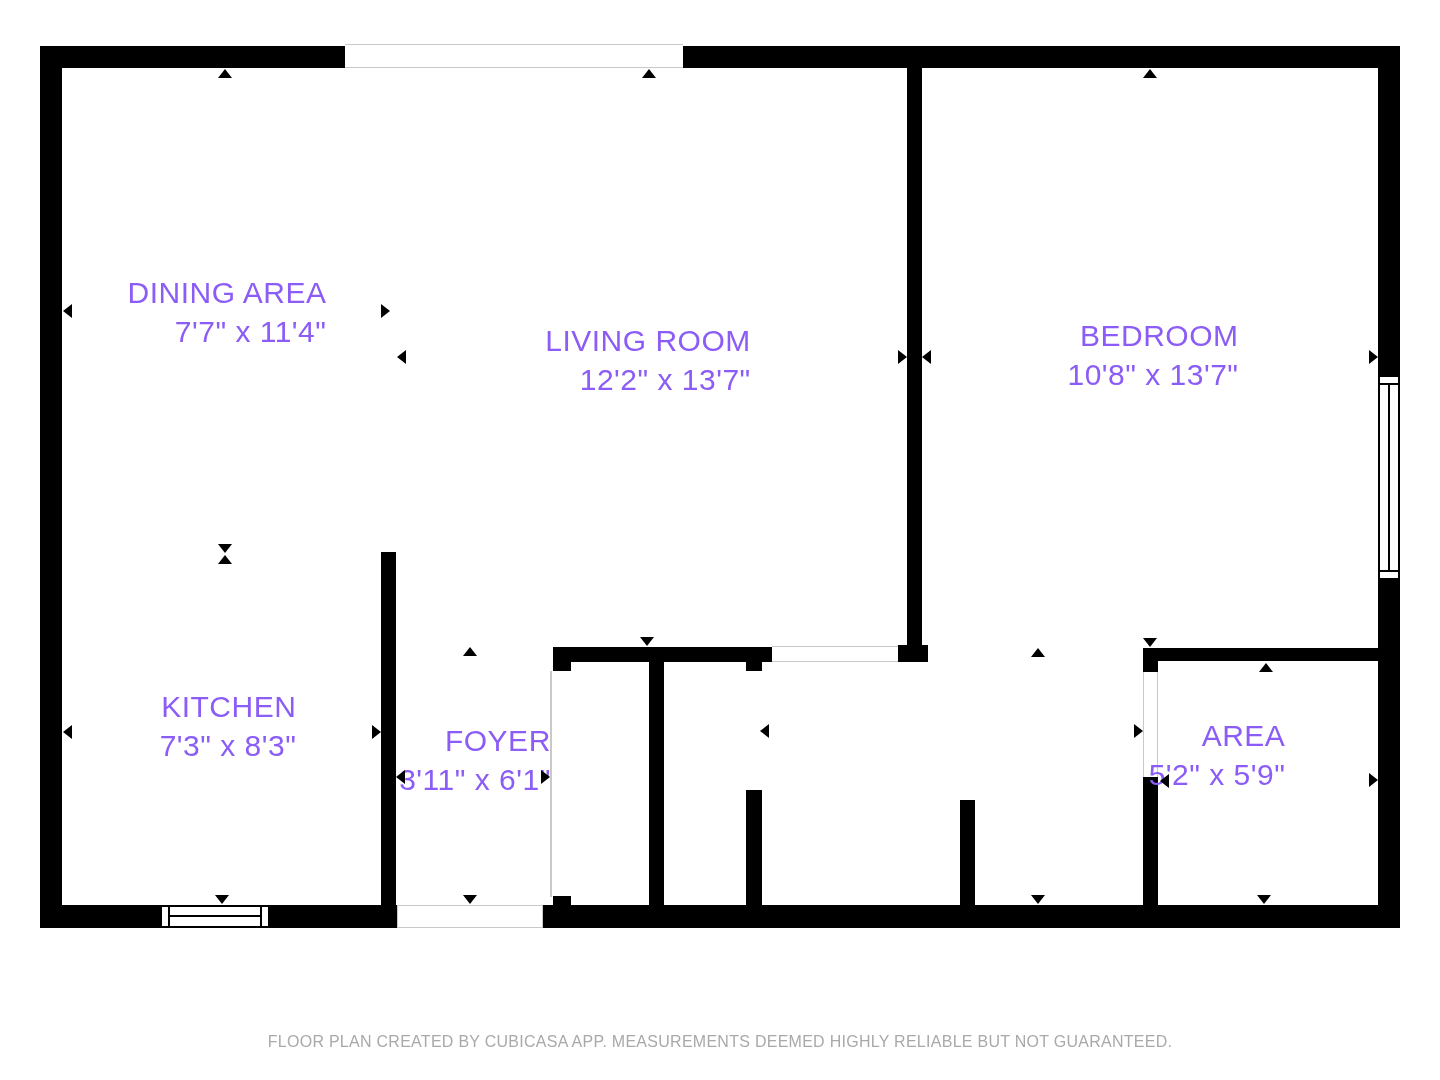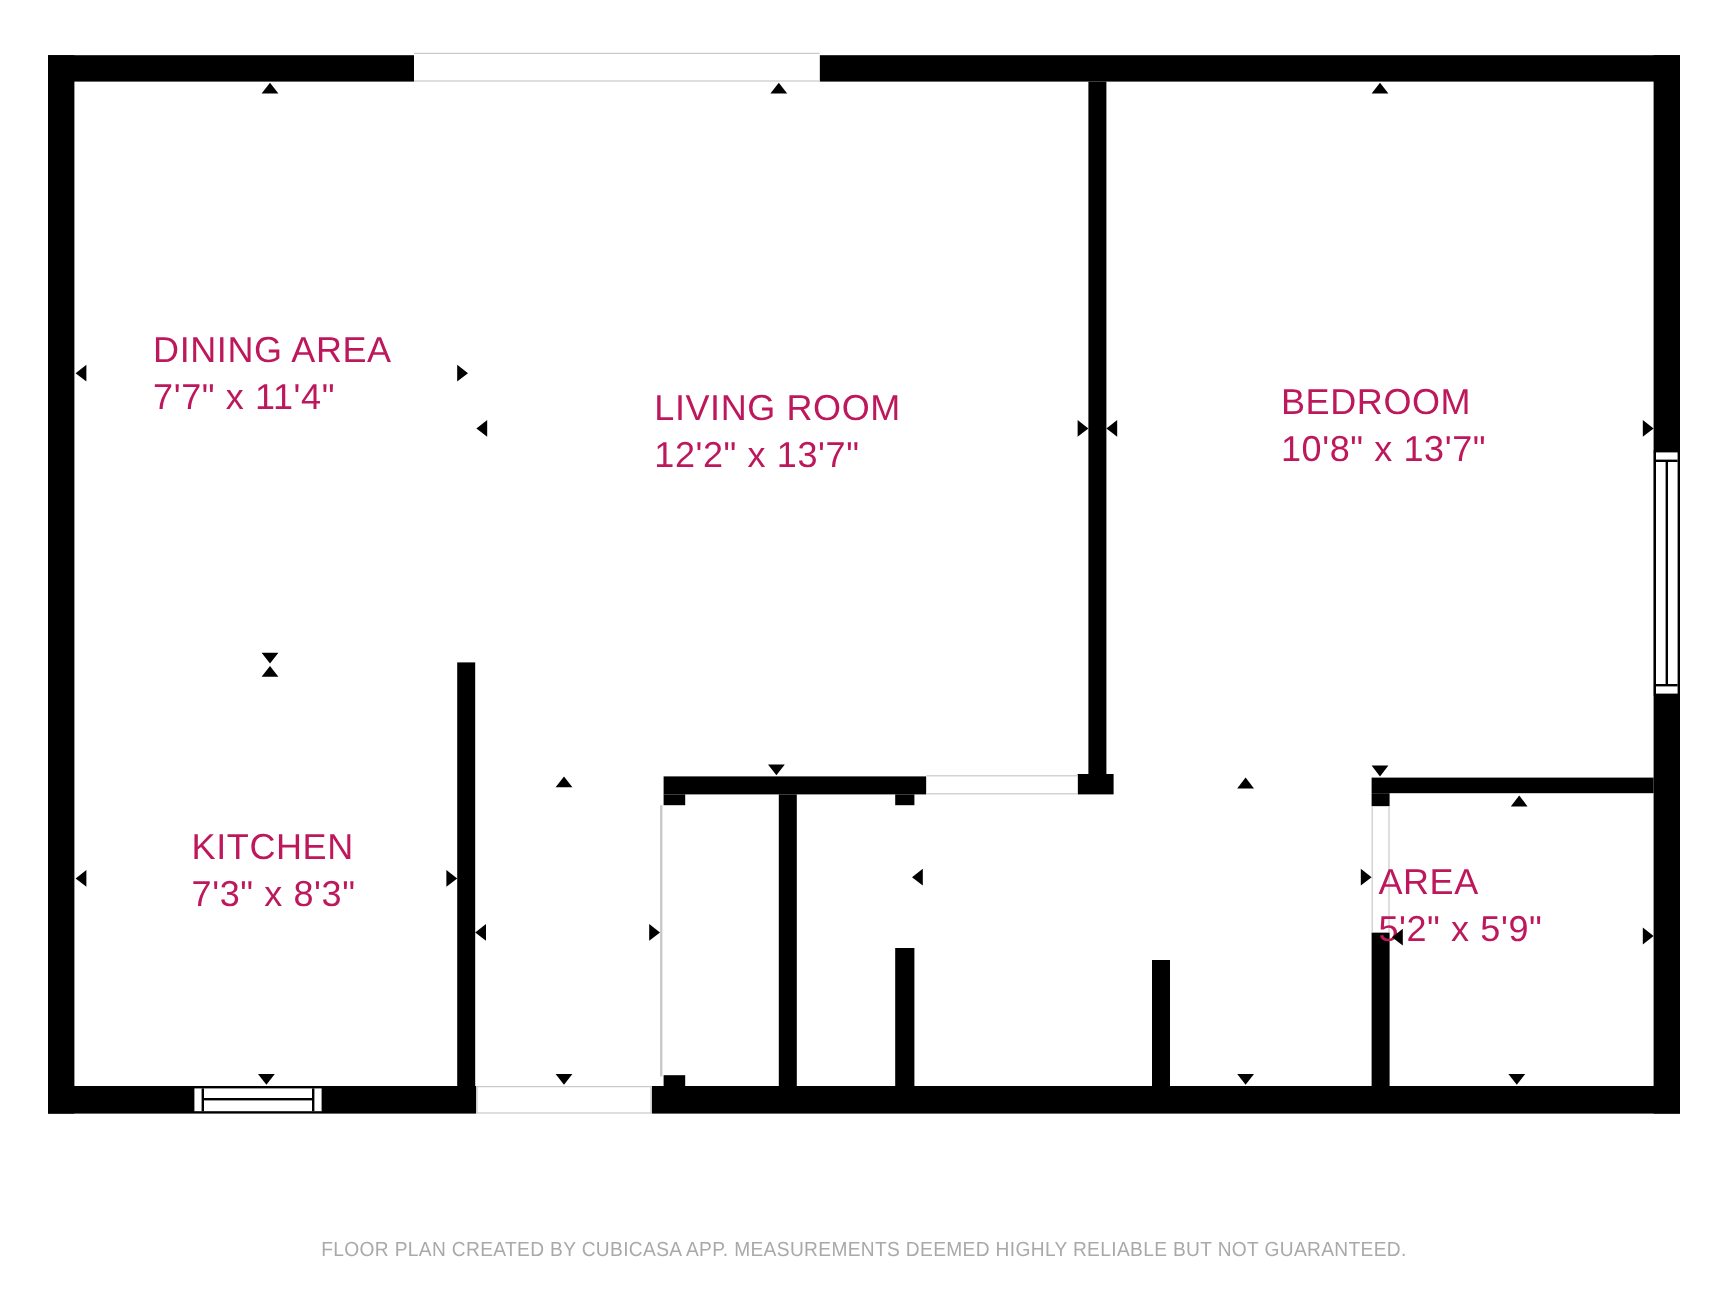--- a/index.html
+++ b/index.html
@@ -9,22 +9,22 @@
   .opening{position:absolute;background:#ffffff;box-sizing:border-box;}
   .opening.h{border-top:1px solid #c9c9c9;border-bottom:1px solid #c9c9c9;}
   .opening.v{border-left:1px solid #c9c9c9;border-right:1px solid #c9c9c9;}
   .opening.box{border:1px solid #c9c9c9;}
   .thinline{position:absolute;background:#c9c9c9;}
   .window{position:absolute;background:#ffffff;border:2px solid #000000;box-sizing:border-box;}
   .window .bar-h{position:absolute;left:0;right:0;height:2px;background:#000000;}
   .window .bar-v{position:absolute;top:0;bottom:0;width:2px;background:#000000;}
   .window .mid-v{position:absolute;width:2px;top:8px;bottom:8px;left:8px;background:#000000;}
   .window .mid-h{position:absolute;height:2px;left:8px;right:8px;top:8px;background:#000000;}
-  .room-label{position:absolute;transform:translate(-50%,-50%);text-align:left;white-space:nowrap;
-              font-size:30px;line-height:39px;letter-spacing:.5px;color:#be185d;}
+  .room-label{position:absolute;transform:translate(-50%,-50%);text-align:right;white-space:nowrap;
+              font-size:30px;line-height:39px;letter-spacing:.5px;color:#8b5cf6;}
   .arrow{position:absolute;width:0;height:0;}
   .arrow-up{border-left:7px solid transparent;border-right:7px solid transparent;border-bottom:9px solid #000;}
   .arrow-down{border-left:7px solid transparent;border-right:7px solid transparent;border-top:9px solid #000;}
   .arrow-left{border-top:7px solid transparent;border-bottom:7px solid transparent;border-right:9px solid #000;}
   .arrow-right{border-top:7px solid transparent;border-bottom:7px solid transparent;border-left:9px solid #000;}
   .footer{position:absolute;left:720px;top:1042px;transform:translate(-50%,-50%) scaleX(.94);
           font-size:17px;letter-spacing:.3px;color:#a9a9a9;white-space:nowrap;}
 </style>
 </head>
 <body>
@@ -79,20 +79,24 @@
     <div>12'2" x 13'7"</div>
   </div>
   <div class="room-label" style="left:1153px;top:355px;">
     <div>BEDROOM</div>
     <div>10'8" x 13'7"</div>
   </div>
   <div class="room-label" style="left:228px;top:726px;">
     <div>KITCHEN</div>
     <div>7'3" x 8'3"</div>
   </div>
+  <div class="room-label" style="left:475px;top:760px;">
+    <div>FOYER</div>
+    <div>3'11" x 6'1"</div>
+  </div>
   <div class="room-label" style="left:1217px;top:755px;">
     <div>AREA</div>
     <div>5'2" x 5'9"</div>
   </div>
 
   <div id="markers">
       <div class="arrow arrow-left" style="left: 63px; top: 304px;"></div>
       <div class="arrow arrow-right" style="left: 381px; top: 304px;"></div>
       <div class="arrow arrow-up" style="left: 218px; top: 69px;"></div>
       <div class="arrow arrow-down" style="left: 218px; top: 544px;"></div>

